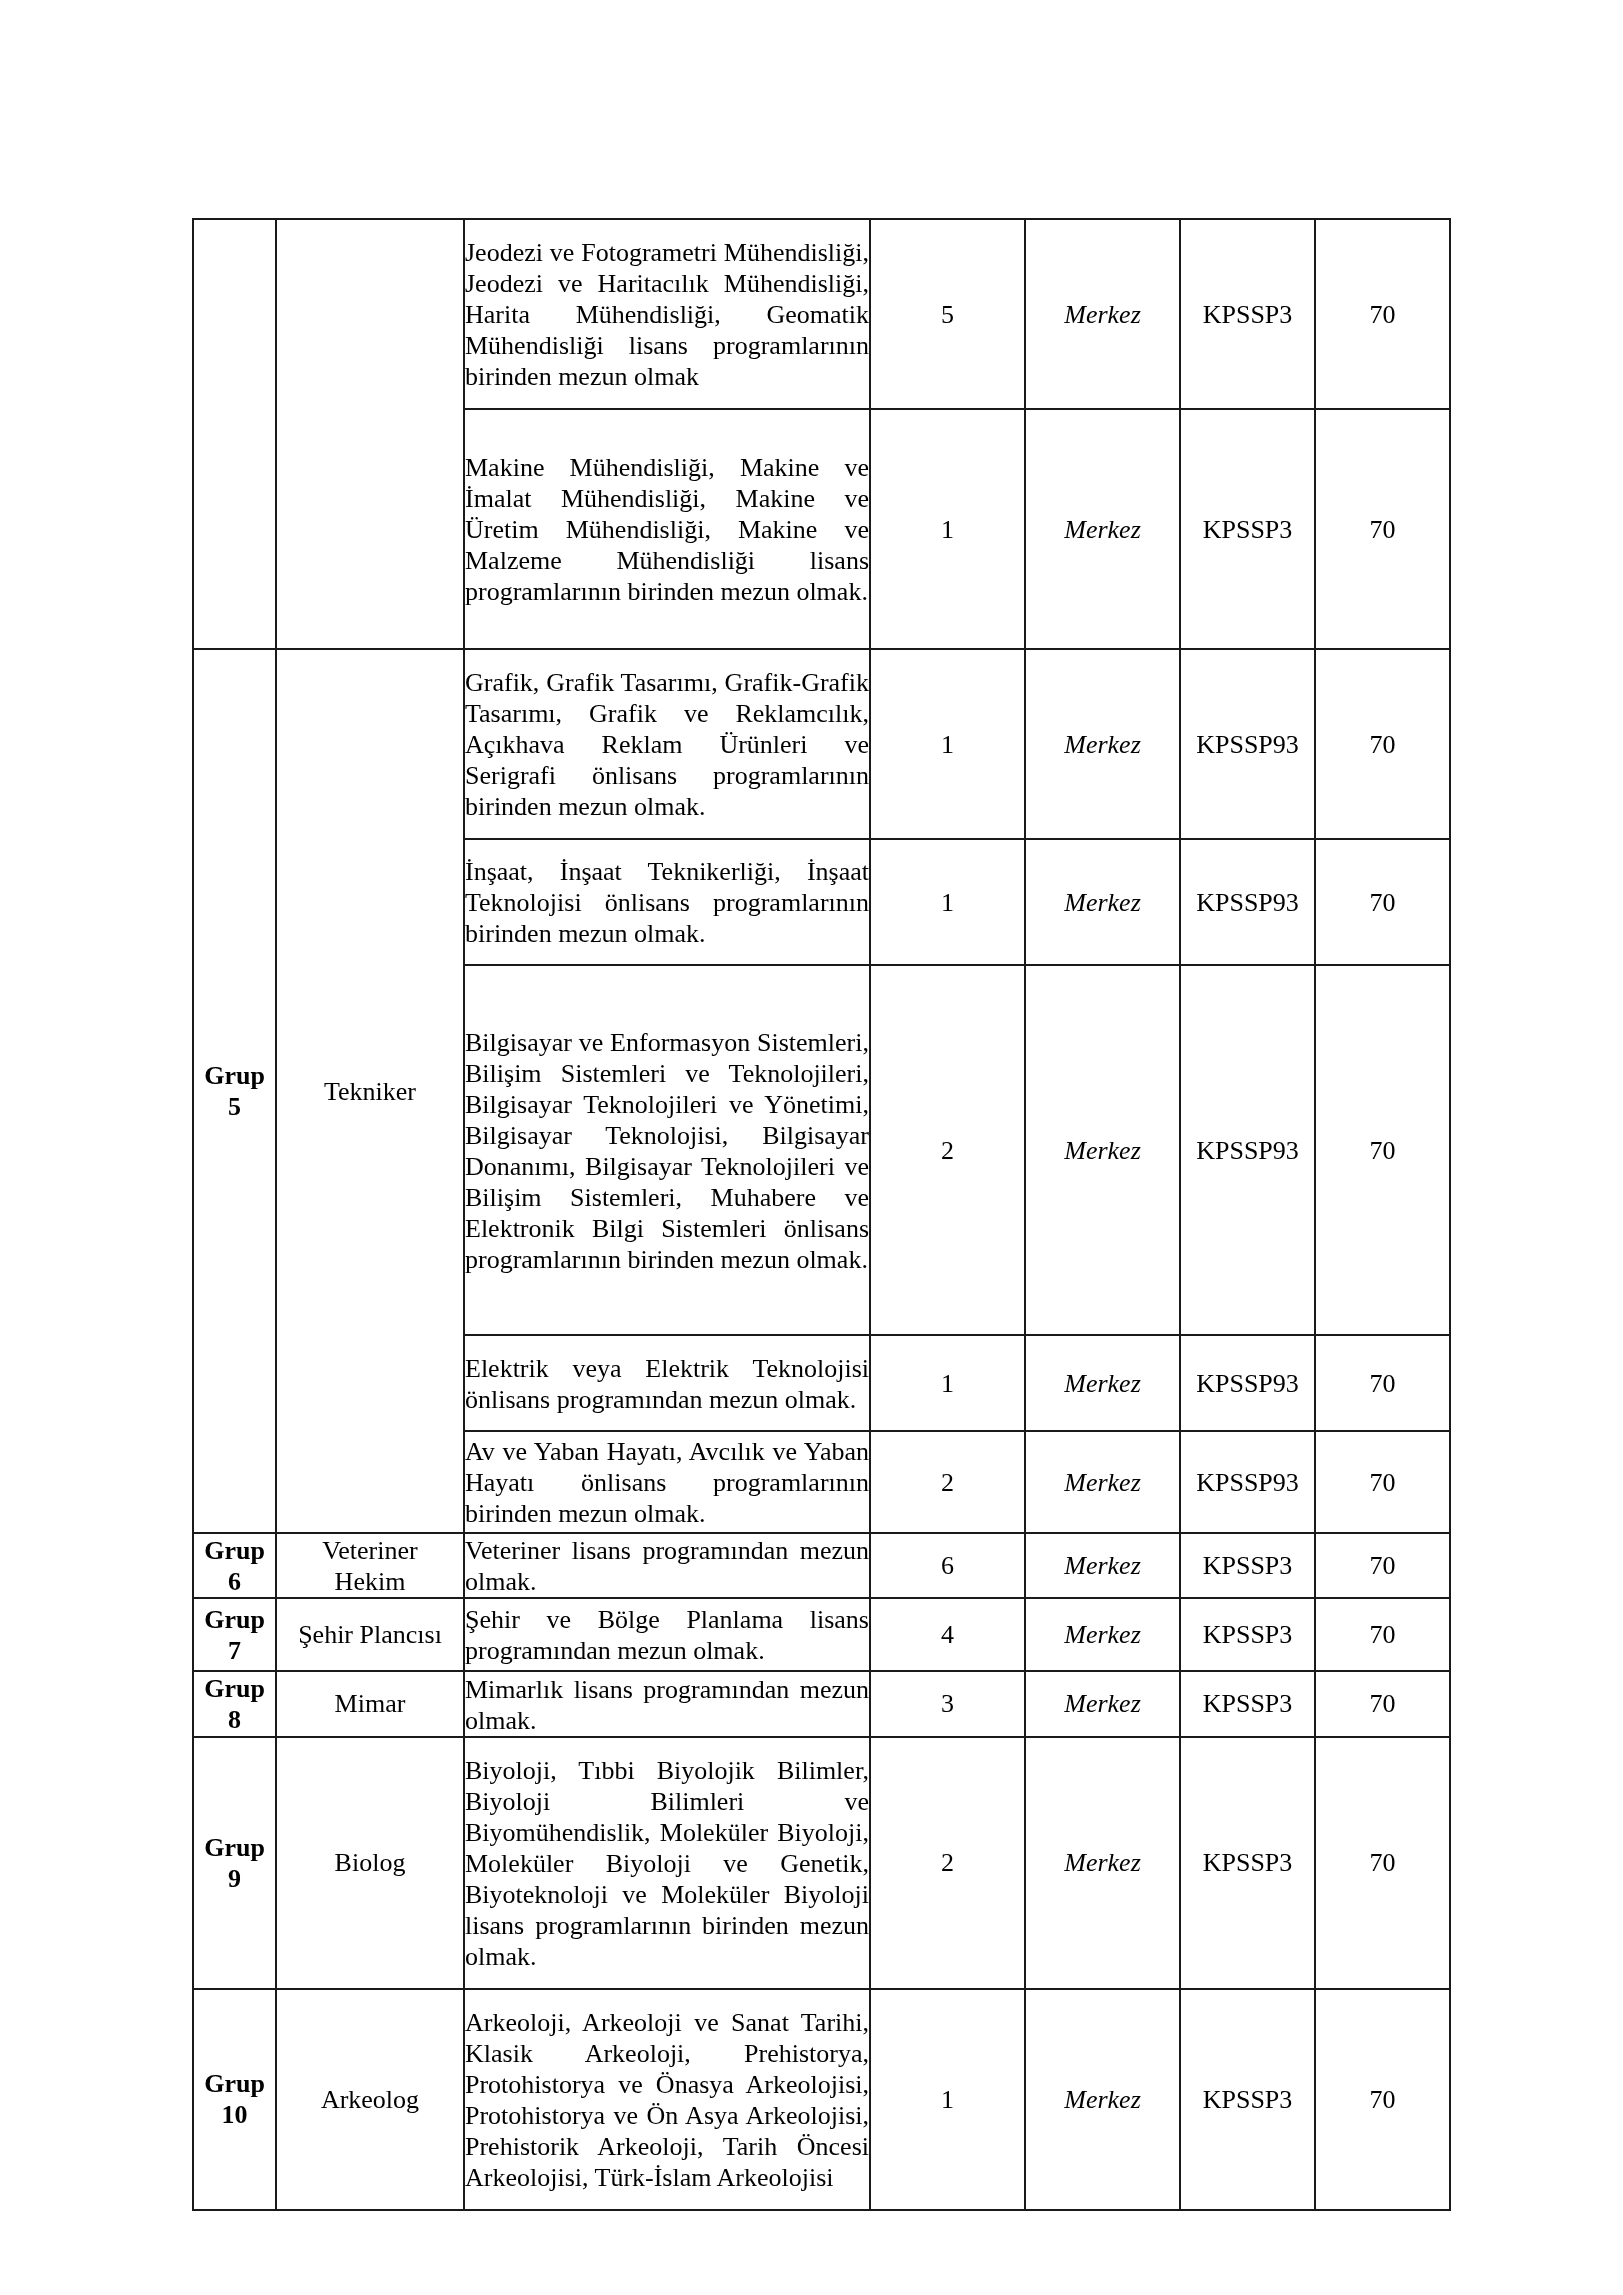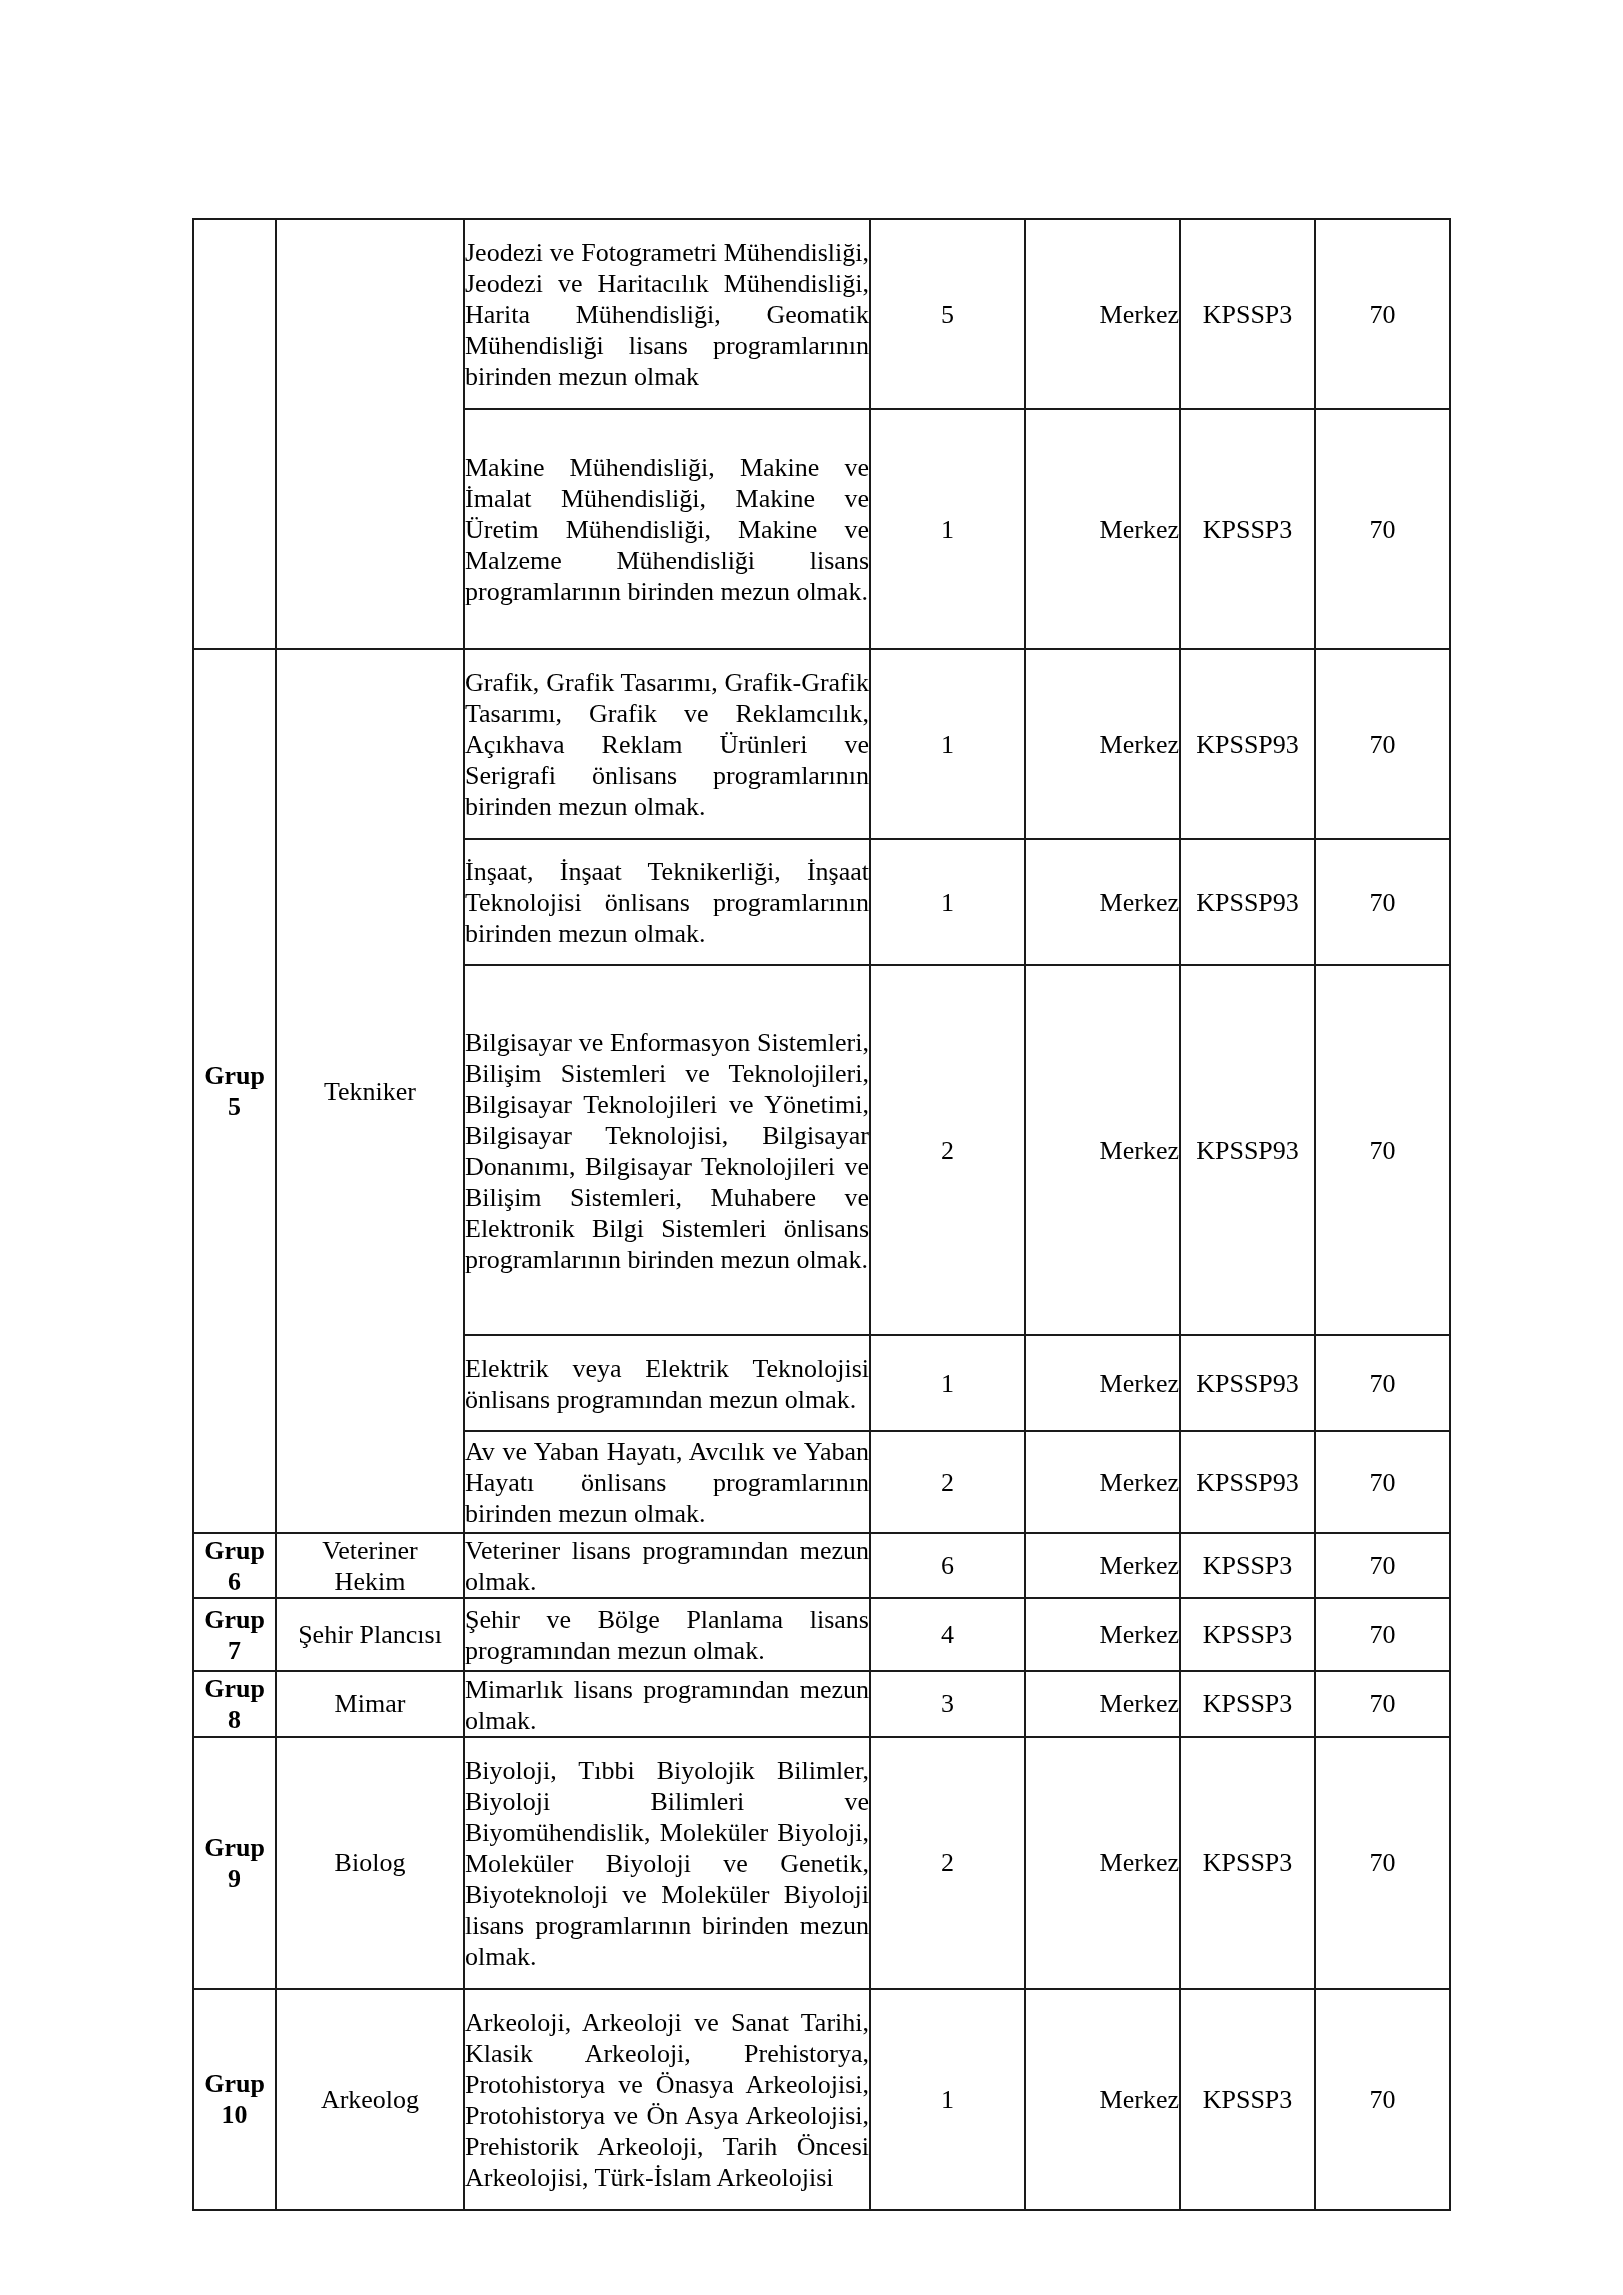--- a/index.html
+++ b/index.html
@@ -21,21 +21,21 @@
   col.c-req { width: 406px; }
   col.c-count { width: 155px; }
   col.c-loc { width: 155px; }
   col.c-score { width: 135px; }
   col.c-min { width: 135px; }
   td.grp { text-align: center; font-weight: bold; line-height: 31px; }
   td.title { text-align: center; line-height: 31px; }
   td.req { text-align: justify; text-align-last: left; padding: 0 9.2px 0 10.5px; vertical-align: top; }
   td.req .txt { display: block; padding-top: 1.3px; }
   td.count, td.score, td.min { text-align: center; }
-  td.loc { text-align: right; padding-left: 10.5px; }
+  td.loc { text-align: center; padding-left: 10.5px; font-style: italic; }
   .grp span { display: block; }
 </style>
 </head>
 <body>
 
 <div class="page">
 <table class="positions">
   <colgroup>
     <col class="c-grp">
         <col class="c-title">

